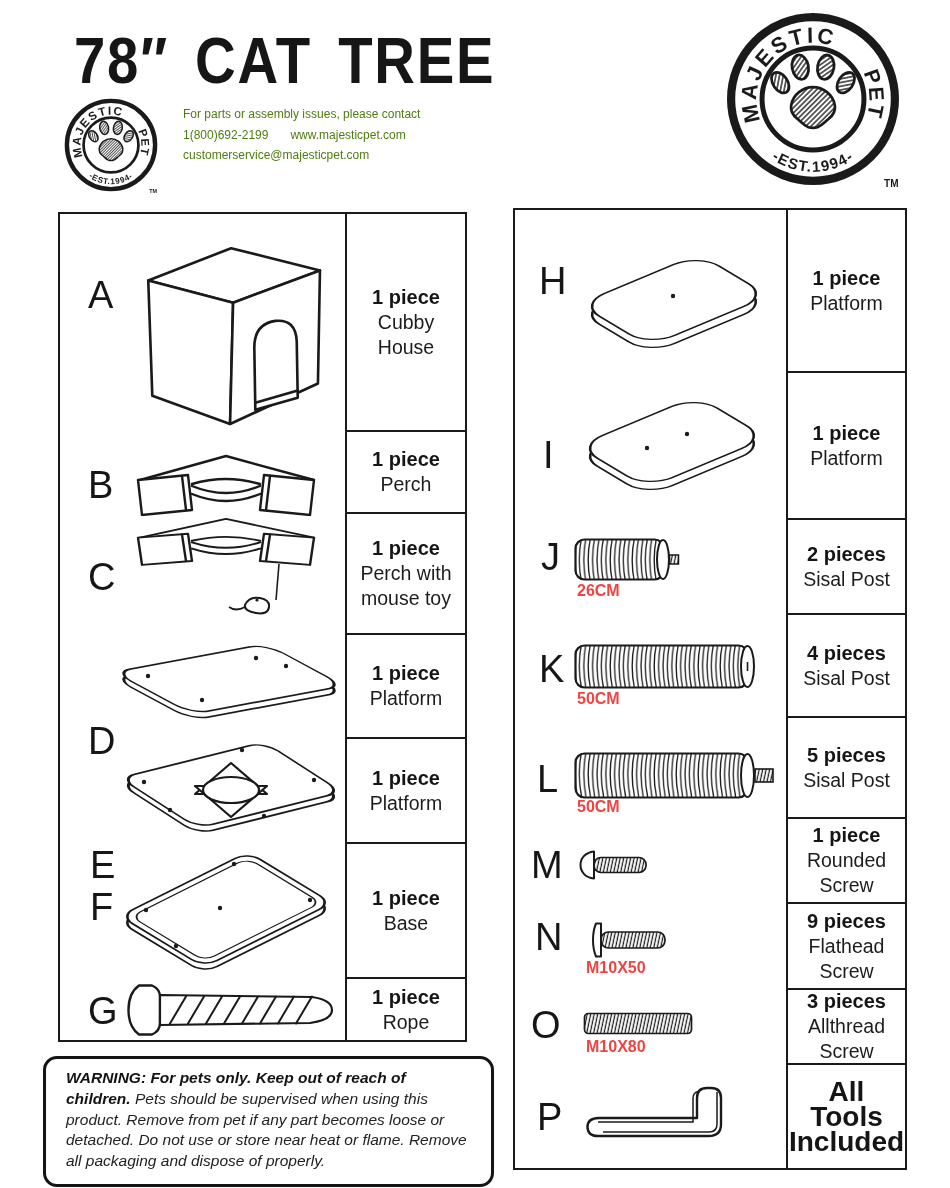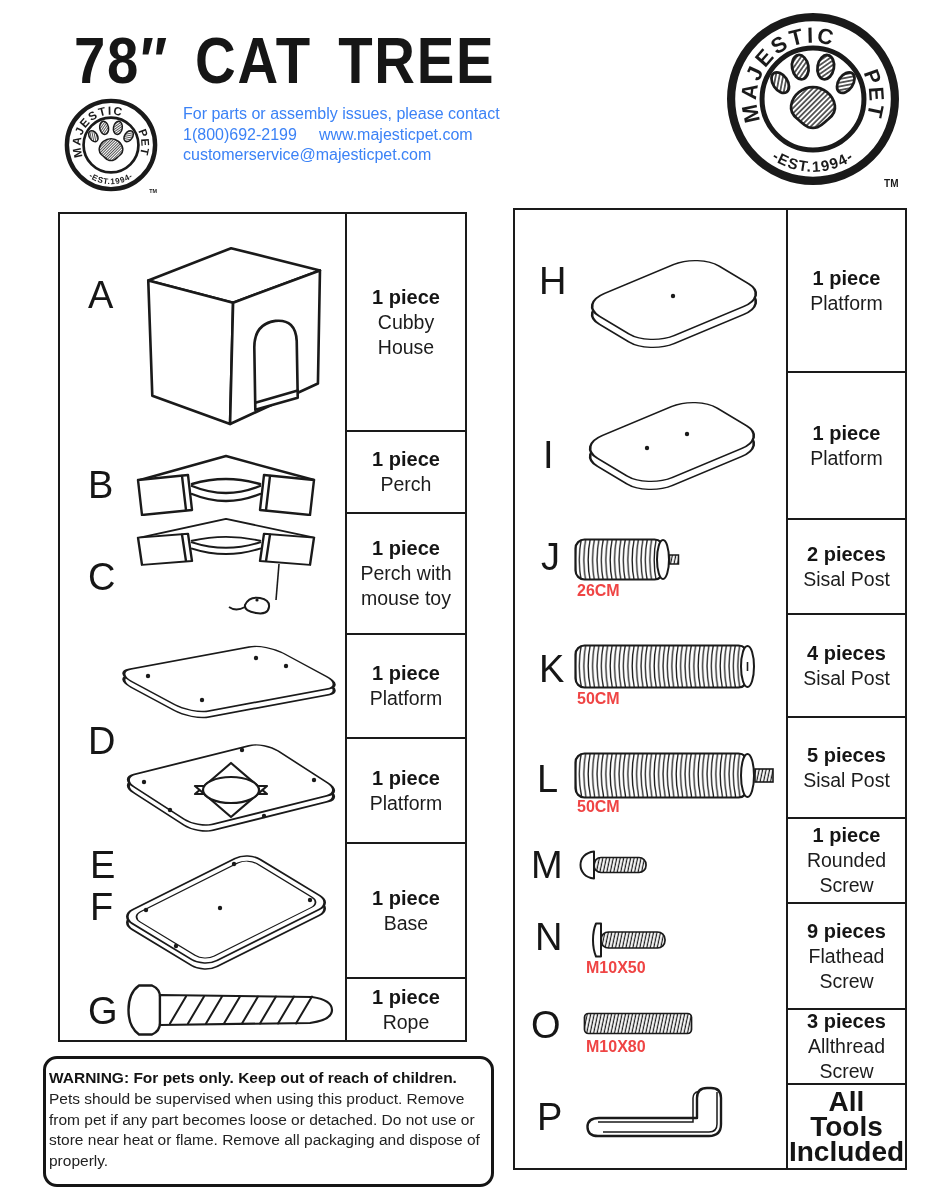--- a/index.html
+++ b/index.html
@@ -1,43 +1,43 @@
 <!DOCTYPE html>
 <html><head>
 <meta charset="utf-8">
 <style>
   html,body{margin:0;padding:0;background:#fff;}
   .page{position:relative;width:950px;height:1188px;background:#fff;overflow:hidden;
         font-family:"Liberation Sans",sans-serif;color:#1a1a1a;}
   .title{position:absolute;left:74px;top:24px;font-size:64px;font-weight:bold;
          letter-spacing:2px;word-spacing:10px;white-space:nowrap;
          transform:scaleX(0.88);transform-origin:left top;color:#161616;}
-  .contact{position:absolute;left:183px;top:104px;font-size:16px;line-height:20.5px;color:#3b82f6;}
+  .contact{position:absolute;left:183px;top:104px;font-size:12px;line-height:20.5px;color:#4d7c0f;}
   .contact-row{display:flex;gap:22px;}
   .logo-small{position:absolute;left:62px;top:96px;width:98px;height:98px;}
   .logo-big{position:absolute;left:722px;top:8px;width:182px;height:182px;}
   .table{position:absolute;border:2.5px solid #1a1a1a;box-sizing:border-box;background:#fff;}
   #ltable{left:58px;top:212px;width:409px;height:830px;}
   #rtable{left:513px;top:208px;width:394px;height:962px;}
   .cellcol{position:absolute;top:0;right:0;bottom:0;display:flex;flex-direction:column;
            border-left:2.3px solid #1a1a1a;box-sizing:border-box;}
   #ltable .cellcol{width:120px;}
   #rtable .cellcol{width:119px;}
   .cell{box-sizing:border-box;display:flex;flex-direction:column;align-items:center;
         justify-content:center;text-align:center;padding:2px 5px;flex-shrink:0;}
   .cell + .cell{border-top:2.2px solid #1a1a1a;}
   .cell.grow{flex:1;}
   .qty{font-weight:bold;font-size:20px;line-height:25px;white-space:pre-line;color:#151515;}
   .desc{font-size:19.5px;line-height:25px;white-space:pre-line;color:#1c1c1c;}
   .letter{position:absolute;font-size:38px;line-height:1;color:#161616;}
   .partsvg{position:absolute;}
   .sizelabel{position:absolute;font-size:16px;color:#ef4444;font-weight:bold;}
   .warning{position:absolute;left:43px;top:1056px;width:451px;box-sizing:border-box;
-           border:3px solid #151515;border-radius:14px;padding:9px 3px 12px;
-           font-size:15.5px;line-height:20.8px;color:#222;}
+           border:3px solid #151515;border-radius:14px;padding:9px 20px 12px;
+           font-size:15.5px;line-height:20.8px;color:#222;font-style:italic;}
   .warning b{color:#131313;}
   .defs-hidden{position:absolute;width:0;height:0;overflow:hidden;}
 </style>
 </head>
 <body>
 
 <svg class="defs-hidden" aria-hidden="true">
   <defs>
     <pattern id="pat-sisal" patternUnits="userSpaceOnUse" width="4.4" height="44">
       <path d="M3.1,0 Q1,11 1,22 Q1,33 3.1,44" fill="none" stroke="#1a1a1a" stroke-width="1.3"></path>
@@ -336,21 +336,21 @@
       </div>
       <div class="cell" style="height:101px">
         <span class="qty">5 pieces</span>
         <span class="desc">Sisal Post</span>
       </div>
       <div class="cell" style="height:85px">
         <span class="qty">1 piece</span>
         <span class="desc">Rounded
 Screw</span>
       </div>
-      <div class="cell" style="height:106px">
+      <div class="cell" style="height:86px">
         <span class="qty">9 pieces</span>
         <span class="desc">Flathead
 Screw</span>
       </div>
       <div class="cell" style="height:75px">
         <span class="qty">3 pieces</span>
         <span class="desc">Allthread
 Screw</span>
       </div>
       <div class="cell grow">

